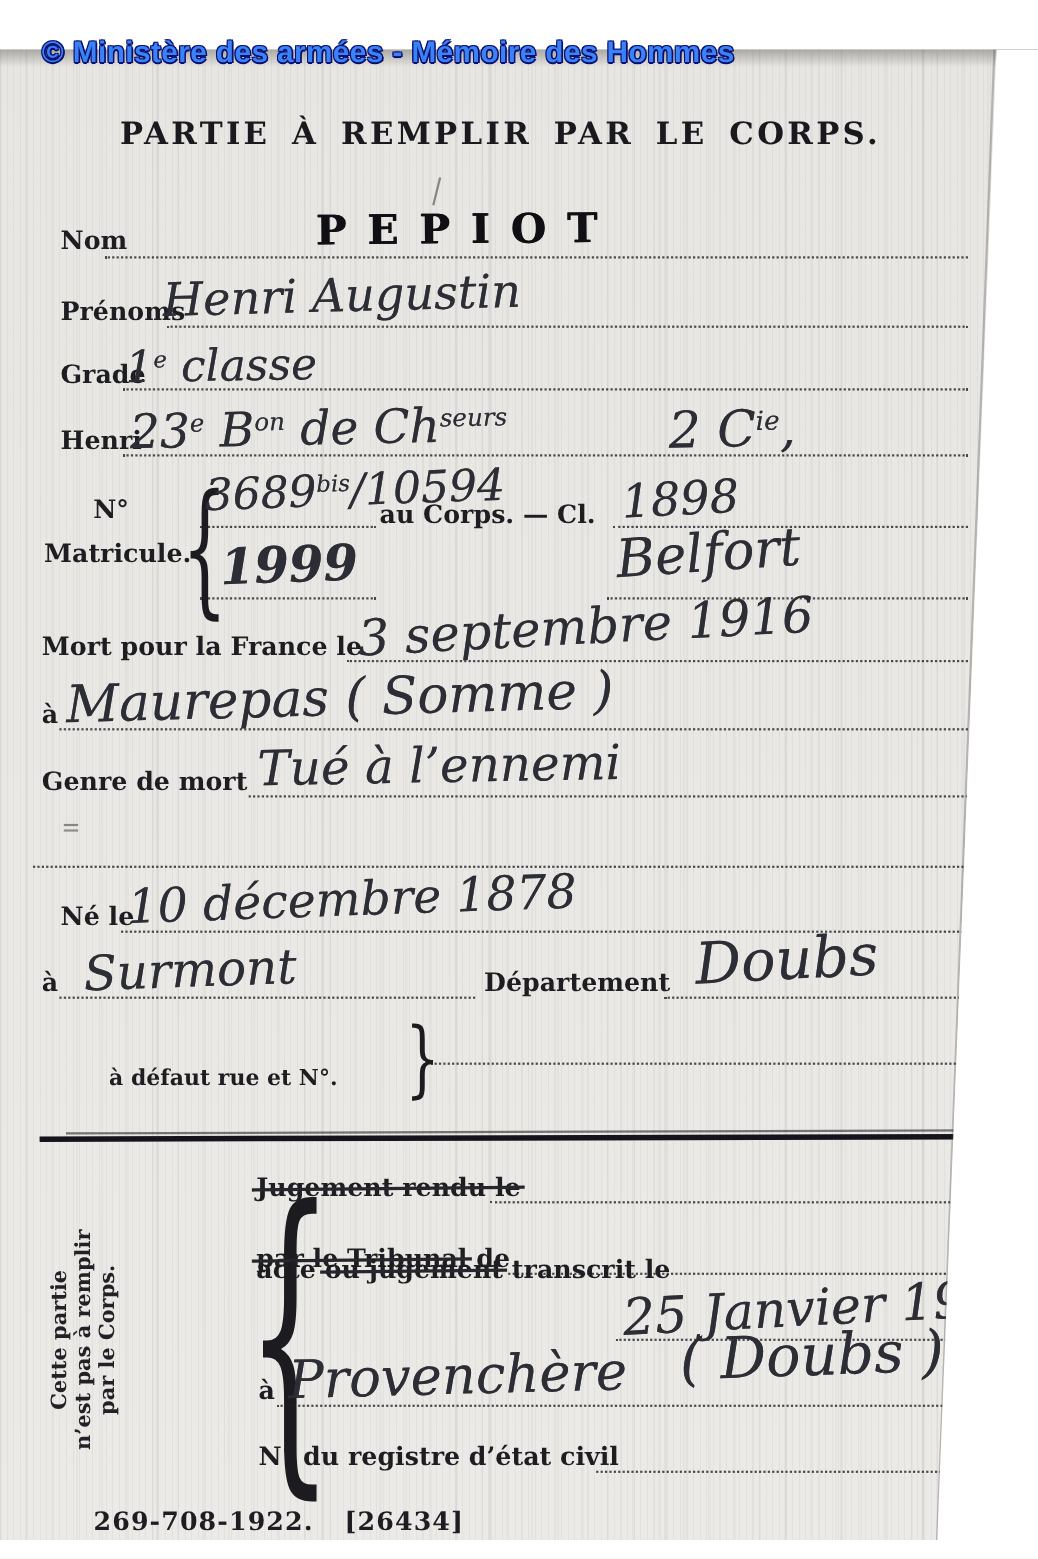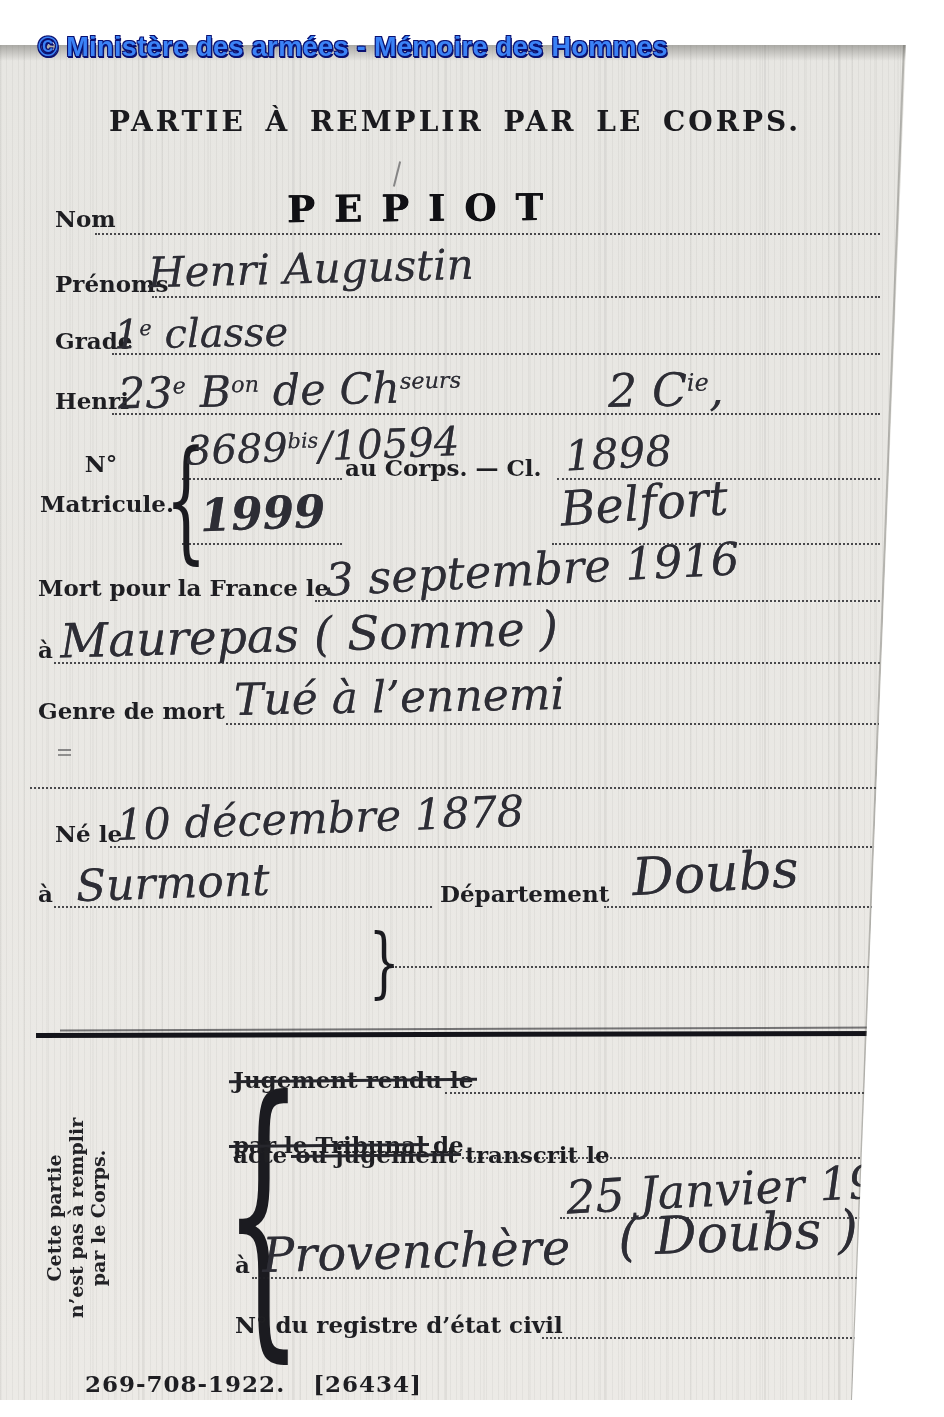--- a/index.html
+++ b/index.html
@@ -147,20 +147,21 @@
   <div class="dot" style="left:110px;top:801px;width:770px"></div>
   <div class="hw" style="left:116px;top:748px;font-size:43px;transform:rotate(-2deg)">10 décembre 1878</div>
 
   <div class="lbl" style="left:38px;top:835px">à</div>
   <div class="dot" style="left:54px;top:861px;width:378px"></div>
   <div class="lbl" style="left:440px;top:835px">Département</div>
   <div class="dot" style="left:604px;top:861px;width:276px"></div>
   <div class="hw" style="left:76px;top:812px;font-size:44px;transform:rotate(-2deg)">Surmont</div>
   <div class="hw" style="left:632px;top:798px;font-size:52px;transform:rotate(-3deg)">Doubs</div>
 
+  <div class="lbl lbl-sm" style="left:38px;top:922px;width:330px;text-align:center">à défaut rue et N°.</div>
   <div class="brace" style="left:360px;top:886px;font-size:76px;line-height:62px;transform:scaleX(.65)">}</div>
   <div class="dot" style="left:392px;top:921px;width:488px"></div>
 
   <div class="rule" style="left:60px;top:983px;width:820px;height:2px;opacity:.55;transform:rotate(-.2deg)"></div>
   <div class="rule" style="left:36px;top:987px;width:846px;height:5px;transform:rotate(-.15deg)"></div>
 
   <div class="vnote">
     <div>Cette partie</div>
     <div>n’est pas à remplir</div>
     <div>par le Corps.</div>

